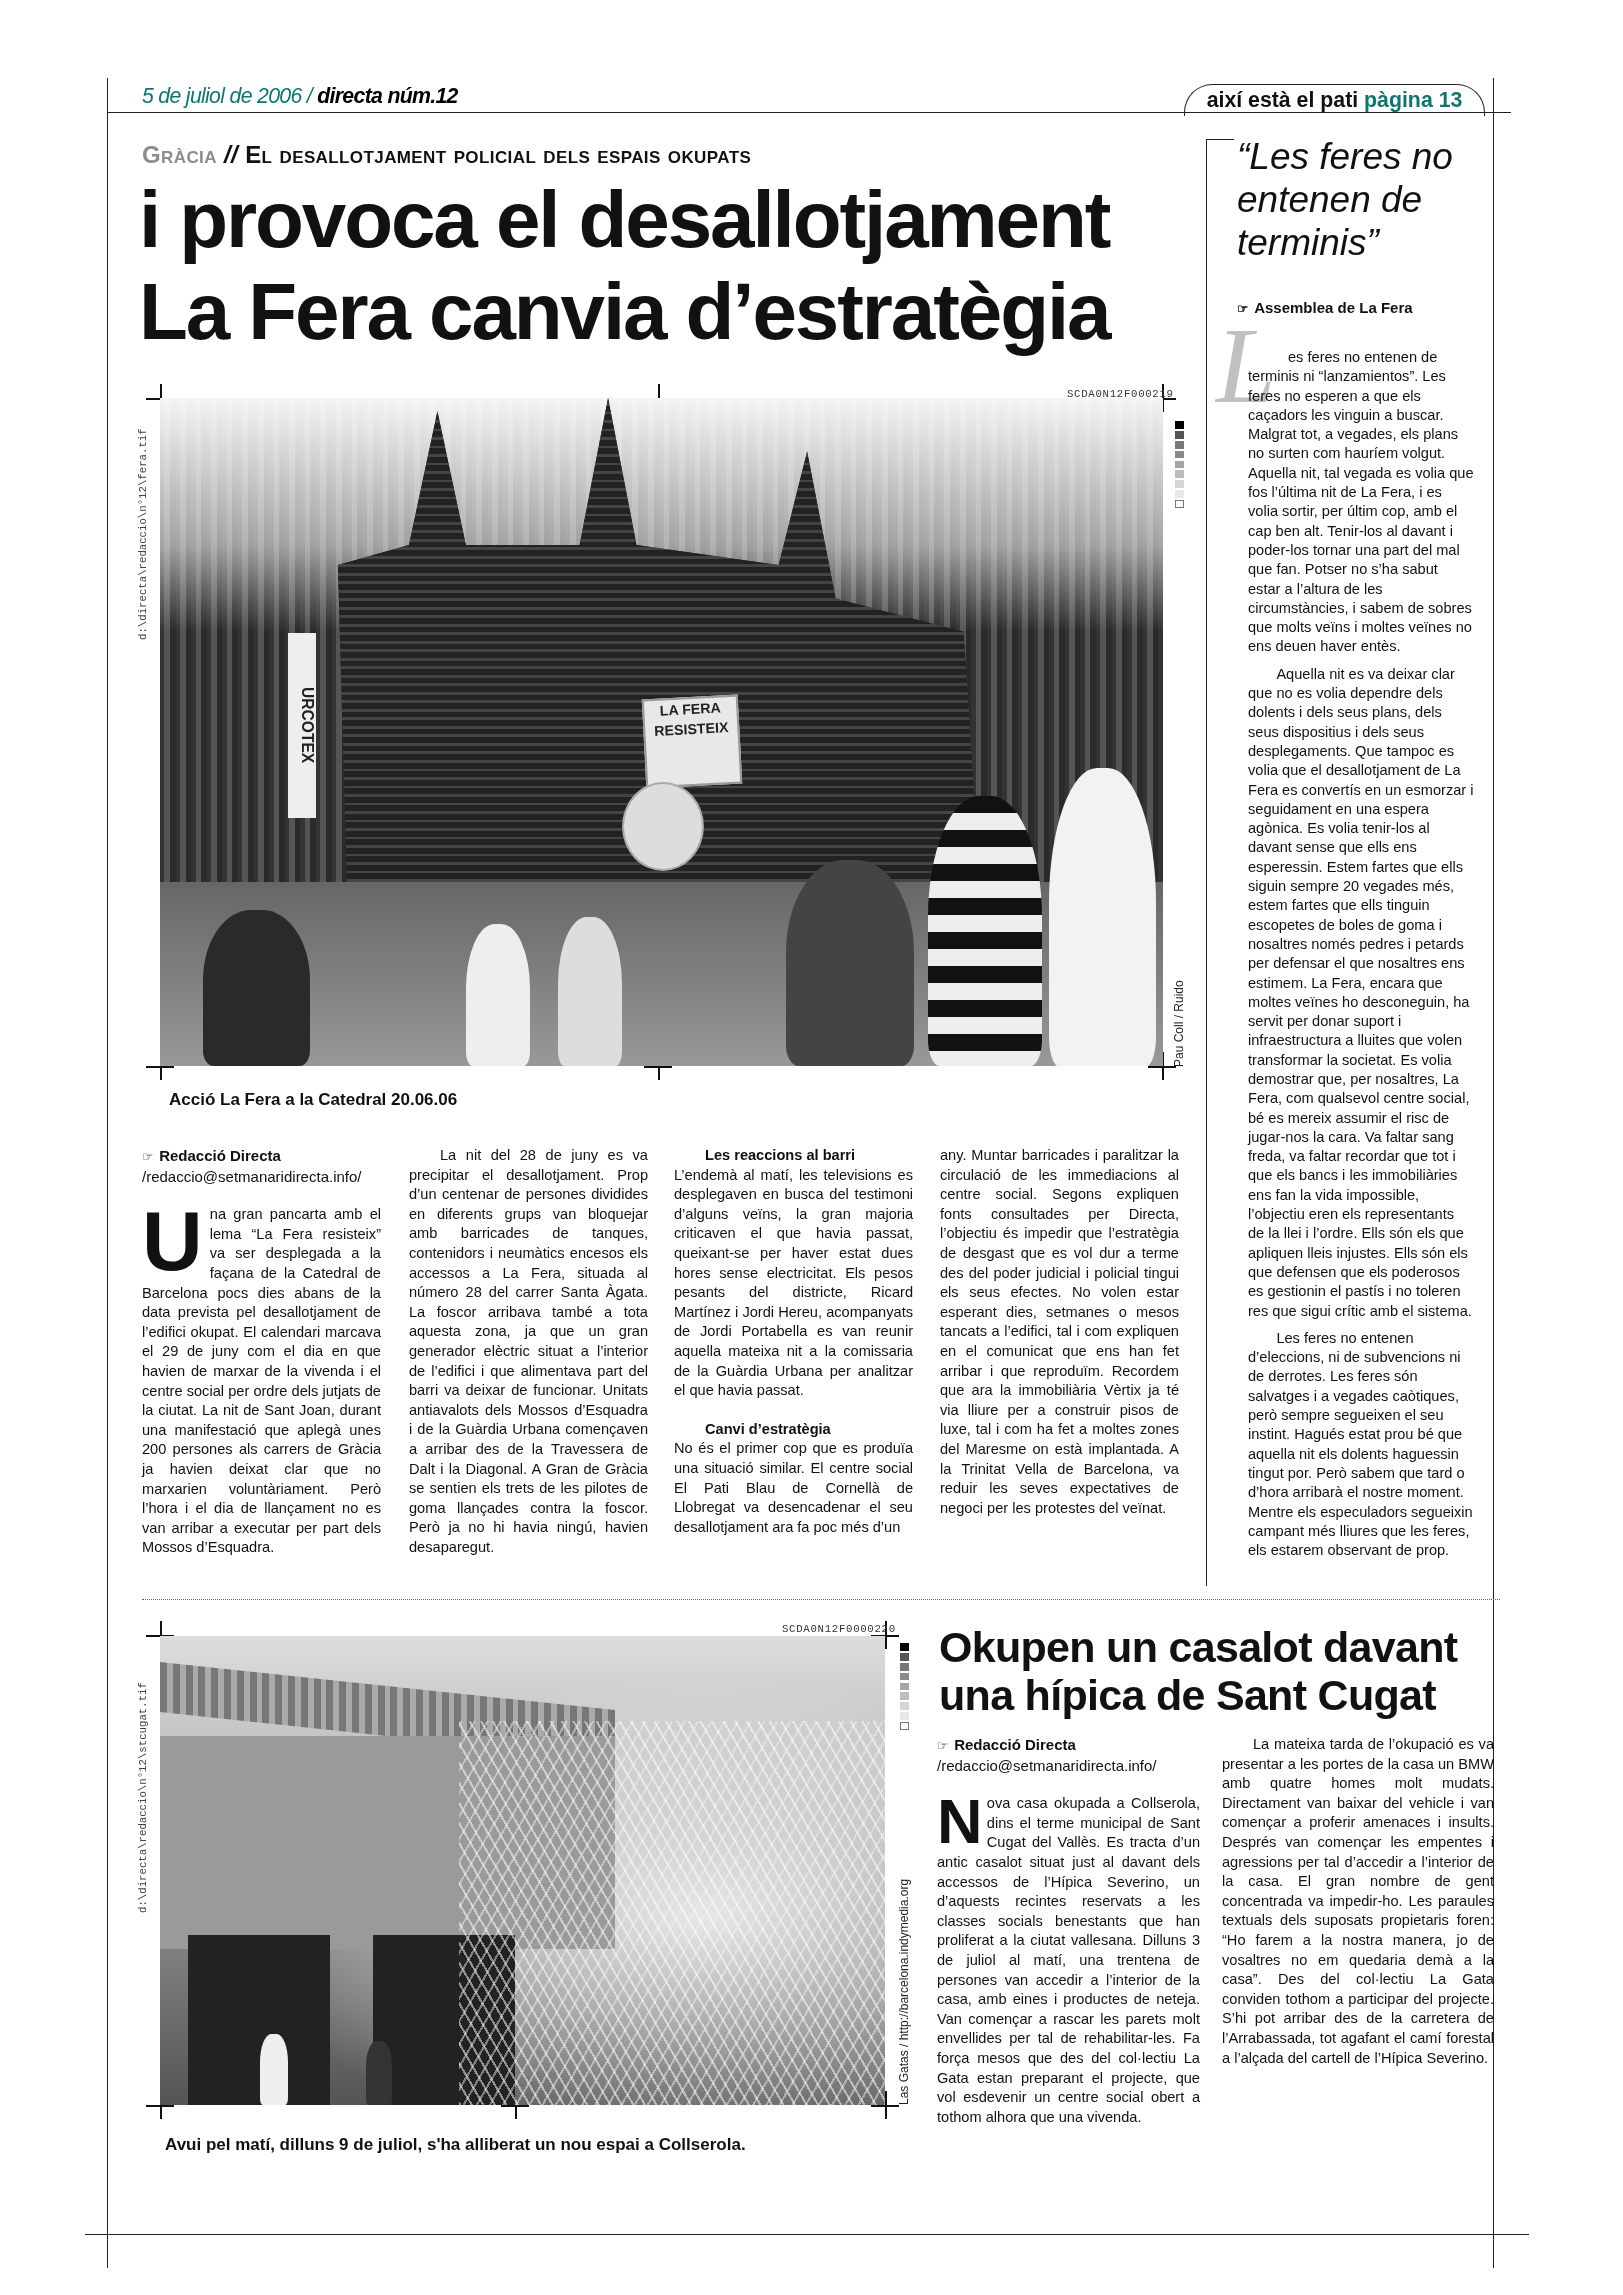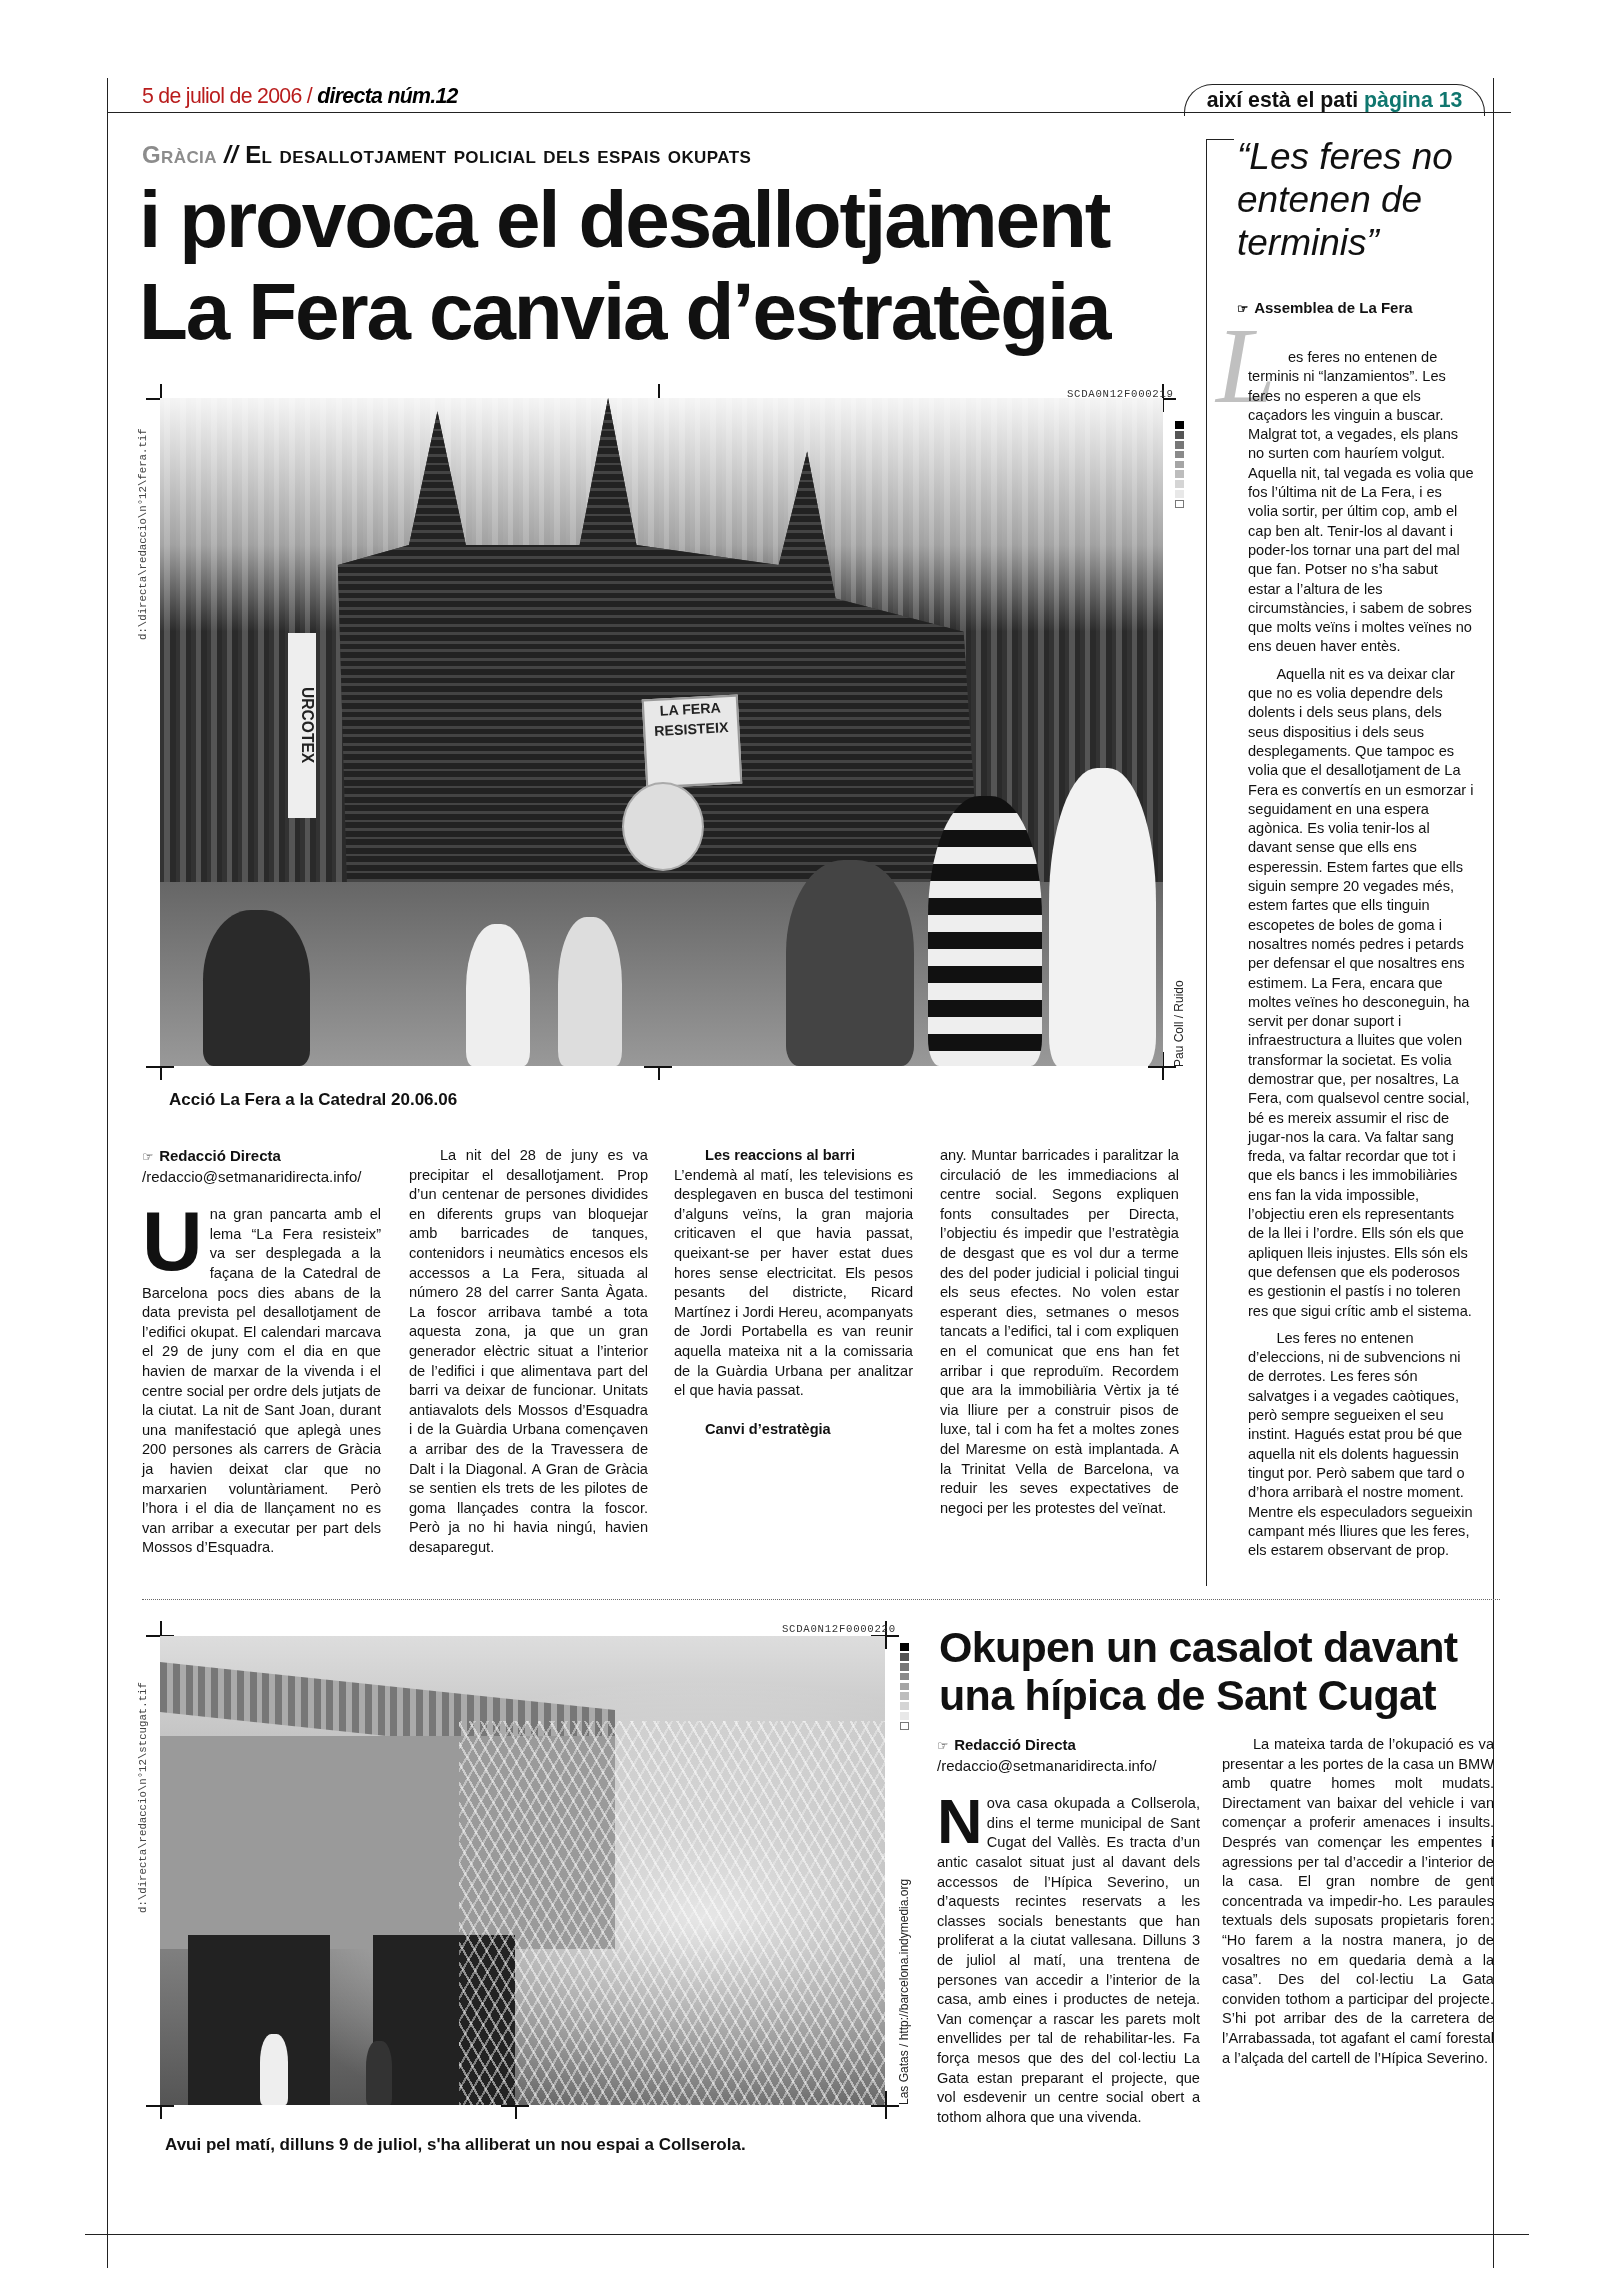--- a/index.html
+++ b/index.html
@@ -6,21 +6,21 @@
   body { width:1623px; height:2295px; position:relative; overflow:hidden; font-family:"Liberation Sans", sans-serif; color:#111; }
   .abs { position:absolute; }
   .rule-h { position:absolute; height:1.4px; background:#222; }
   .rule-v { position:absolute; width:1.4px; background:#222; }
   .crop { position:absolute; width:28.4px; height:28.4px; }
   .crop::before { content:""; position:absolute; left:0; top:13.5px; width:28.4px; height:2.1px; background:#111; }
   .crop::after { content:""; position:absolute; left:13.5px; top:0; width:2.1px; height:28.4px; background:#111; }
 
   
   .hdr-left { left:142px; top:84px; font-size:21.3px; font-family:"Liberation Sans Narrow","Liberation Sans",sans-serif; letter-spacing:-0.7px; }
-  .hdr-left .date { color:#b91c1c; }
+  .hdr-left .date { color:#0f766e;font-style:italic; }
   .hdr-left .mast { font-weight:bold; font-style:italic; color:#000; }
   .hdr-tab { left:1184px; top:84px; width:299px; height:31px; border:1.4px solid #222; border-bottom:none; border-radius:28.4px 28.4px 0 0; text-align:center; font-size:21.3px; font-weight:bold; line-height:31px; }
   .hdr-tab .page { color:#0f766e; }
 
   
   .kicker { left:142px; top:141px; font-size:24px; font-weight:bold; letter-spacing:0.4px; font-variant:small-caps; }
   .kicker .sec { color:#8c8c8c; }
   .kicker .sep { color:#111; font-style:italic; }
   .headline { left:139px; top:174px; width:1067px; font-size:80px; font-weight:bold; line-height:92px; letter-spacing:-2.1px; font-family:"Liberation Sans Narrow","Liberation Sans",sans-serif; }
 
@@ -155,20 +155,21 @@
 
 <div class="col" style="left:409px; top:1146px; width:239px;">
   <p class="ind">La nit del 28 de juny es va precipitar el desallotjament. Prop d’un centenar de persones dividides en diferents grups van bloquejar amb barricades de tanques, contenidors i neumàtics encesos els accessos a La Fera, situada al número 28 del carrer Santa Àgata. La foscor arribava també a tota aquesta zona, ja que un gran generador elèctric situat a l’interior de l’edifici i que alimentava part del barri va deixar de funcionar. Unitats antiavalots dels Mossos d’Esquadra i de la Guàrdia Urbana començaven a arribar des de la Travessera de Dalt i la Diagonal. A Gran de Gràcia se sentien els trets de les pilotes de goma llançades contra la foscor. Però ja no hi havia ningú, havien desaparegut.</p>
 </div>
 
 <div class="col" style="left:674px; top:1146px; width:239px;">
   <h4>Les reaccions al barri</h4>
   <p>L’endemà al matí, les televisions es desplegaven en busca del testimoni d’alguns veïns, la gran majoria criticaven el que havia passat, queixant-se per haver estat dues hores sense electricitat. Els pesos pesants del districte, Ricard Martínez i Jordi Hereu, acompanyats de Jordi Portabella es van reunir aquella mateixa nit a la comissaria de la Guàrdia Urbana per analitzar el que havia passat.</p>
   <div class="gap"></div>
   <h4>Canvi d’estratègia</h4>
+  <p>No és el primer cop que es produïa una situació similar. El centre social El Pati Blau de Cornellà de Llobregat va desencadenar el seu desallotjament ara fa poc més d’un</p>
 </div>
 
 <div class="col" style="left:940px; top:1146px; width:239px;">
   <p>any. Muntar barricades i paralitzar la circulació de les immediacions al centre social. Segons expliquen fonts consultades per Directa, l’objectiu és impedir que l’estratègia de desgast que es vol dur a terme des del poder judicial i policial tingui els seus efectes. No volen estar esperant dies, setmanes o mesos tancats a l’edifici, tal i com expliquen en el comunicat que ens han fet arribar i que reproduïm. Recordem que ara la immobiliària Vèrtix ja té via lliure per a construir pisos de luxe, tal i com ha fet a moltes zones del Maresme on està implantada. A la Trinitat Vella de Barcelona, va reduir les seves expectatives de negoci per les protestes del veïnat.</p>
 </div>
 
 <div class="abs side-bracket-top"></div>
 <div class="abs side-bracket-left"></div>
 <div class="abs pullquote">“Les feres no entenen de terminis”</div>
 <div class="abs side-author"><span class="hand">☞</span><span>Assemblea de La Fera</span></div>

